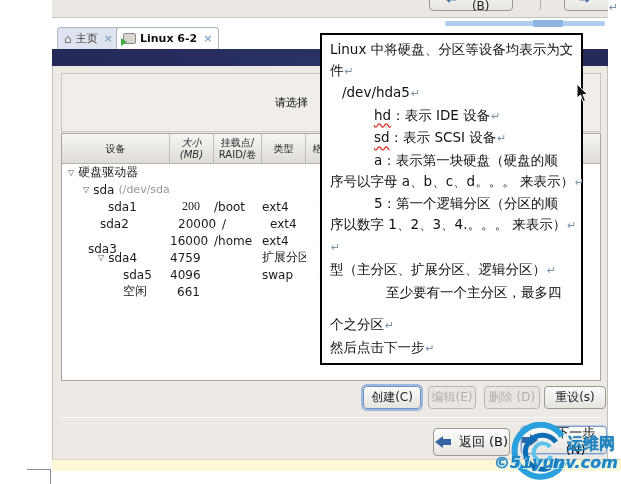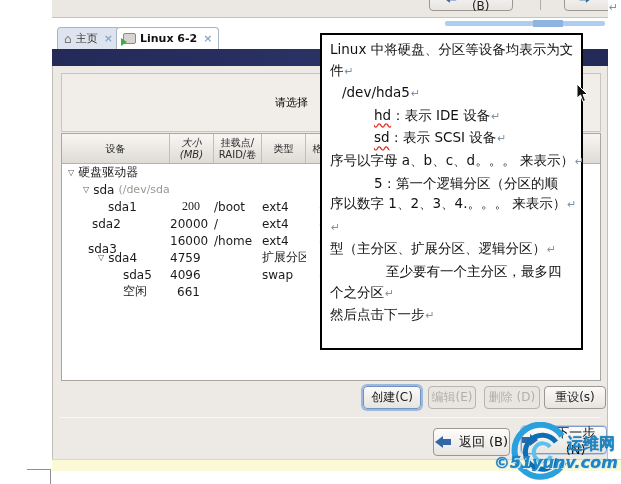--- a/index.html
+++ b/index.html
@@ -173,21 +173,21 @@
           <div class="trow">
             <div class="td dev" style="width: 108px; padding-left: 46px;">
               <span>sda1</span>
             </div>
             <div class="td size" style="width: 44px; font-family: Liberation Serif, serif;">200</div>
             <div class="td mount" style="width: 48px;">/boot</div>
             <div class="td type" style="width: 44px;">ext4</div>
             <div class="td check" style="width: 34px;">✓</div>
           </div>
           <div class="trow">
-            <div class="td dev" style="width: 108px; padding-left: 30px;">
+            <div class="td dev" style="width: 108px; padding-left: 30px; margin-left: 8px;">
               <span>sda2</span>
             </div>
             <div class="td size" style="width: 44px;">20000</div>
             <div class="td mount" style="width: 48px;">/</div>
             <div class="td type" style="width: 44px;">ext4</div>
             <div class="td check" style="width: 34px;">✓</div>
           </div>
           <div class="trow">
             <div class="td dev" style="width: 108px; padding-left: 26px; margin-top: 16px;">
               <span>sda3</span>
@@ -247,27 +247,28 @@
   </div>
 
   <div class="yellow"></div>
 
   <div class="note" id="note">
       <div class="nline" style="padding-left: 0px;"><span>Linux 中将硬盘、分区等设备均表示为文</span></div>
       <div class="nline" style="padding-left: 0px;"><span>件</span><span class="pil">↵</span></div>
       <div class="nline" style="padding-left: 12px;"><span>/dev/hda5</span><span class="pil">↵</span></div>
       <div class="nline" style="padding-left: 44px;"><span class="wavy">hd</span><span>：表示 IDE 设备</span><span class="pil">↵</span></div>
       <div class="nline" style="padding-left: 44px;"><span class="wavy">sd</span><span>：表示 SCSI 设备</span><span class="pil">↵</span></div>
+      <div class="nline" style="padding-left: 44px;"><span>a：表示第一块硬盘（硬盘的顺</span></div>
       <div class="nline" style="padding-left: 0px;"><span>序号以字母 a、b、c、d。。。 来表示）</span><span class="pil">↵</span></div>
       <div class="nline" style="padding-left: 44px;"><span>5：第一个逻辑分区（分区的顺</span></div>
       <div class="nline" style="padding-left: 0px;"><span>序以数字 1、2、3、4.。。。 来表示）</span><span class="pil">↵</span></div>
       <div class="nline" style="padding-left: 0px;"><span class="pil">↵</span></div>
       <div class="nline" style="padding-left: 0px;"><span>型（主分区、扩展分区、逻辑分区）</span><span class="pil">↵</span></div>
       <div class="nline" style="padding-left: 56px;"><span>至少要有一个主分区，最多四</span></div>
-      <div class="nline" style="padding-left: 0px;"><span>个之分区</span><span class="pil">↵</span></div>
+      <div class="nline" style="padding-left: 0px; margin-top: 12px;"><span>个之分区</span><span class="pil">↵</span></div>
       <div class="nline" style="padding-left: 0px;"><span>然后点击下一步</span><span class="pil">↵</span></div>
     </div>
 
   <svg class="cursor" width="13" height="19" viewBox="0 0 13 19">
     <polygon points="1,0 1,14 4.5,11 7,17.5 9.5,16.5 7,10.5 11.5,10.5" fill="#111" stroke="#fff" stroke-width="1"></polygon>
   </svg>
 
   <div class="watermark">
     <svg class="wm-logo" width="62" height="62" viewBox="0 0 62 62">
       <path d="M52 14 A26 26 0 1 0 54 40" fill="none" stroke="#2aa0dc" stroke-width="6"></path>

